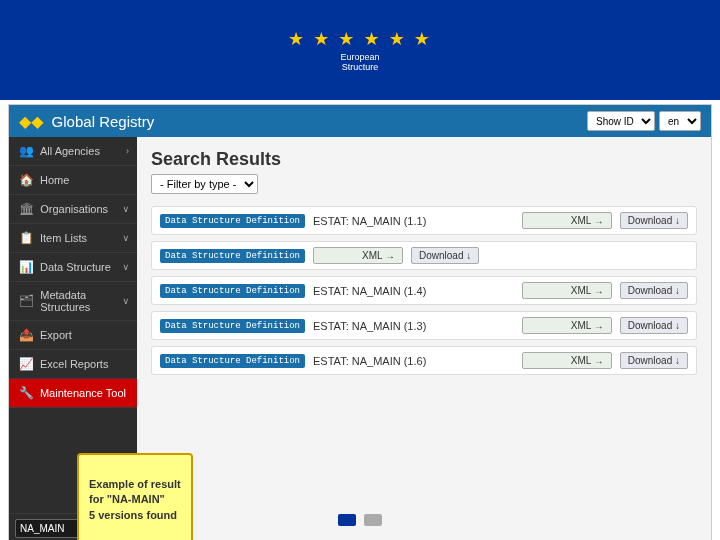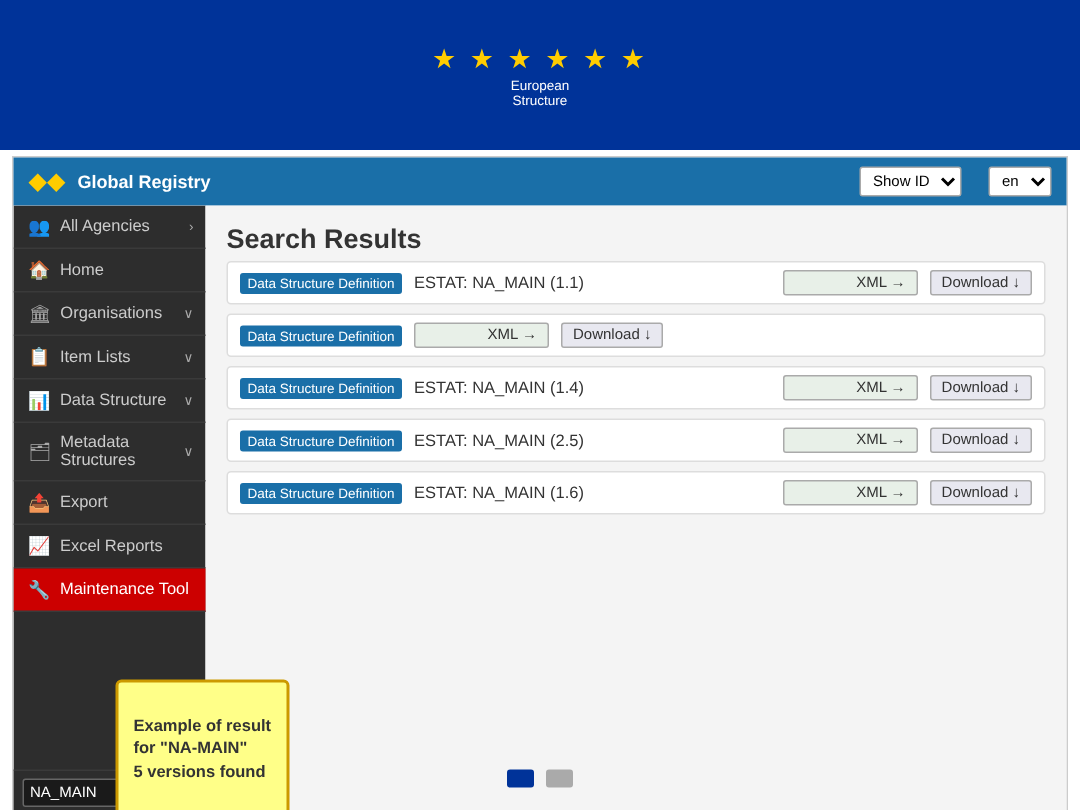--- a/index.html
+++ b/index.html
@@ -53,27 +53,27 @@
       display: flex;
       align-items: center;
       gap: 8px;
     }
     .header-logo {
       color: #ffcc00;
       font-size: 16px;
     }
     .header-title {
       color: #fff;
-      font-size: 12px;
-      font-weight: bold;
+      font-size: 15px;
+      font-weight: normal;
     }
     .header-right {
       display: flex;
       align-items: center;
-      gap: 18px;
+      gap: 4px;
     }
     .header-select {
       font-size: 10px;
       padding: 2px 4px;
       background: #fff;
       border: 1px solid #aaa;
       border-radius: 2px;
       height: 20px;
     }
 
@@ -187,20 +187,21 @@
       gap: 8px;
     }
     .result-badge {
       background: #1a6fa8;
       color: #fff;
       font-size: 9px;
       padding: 2px 5px;
       border-radius: 2px;
       white-space: nowrap;
       flex-shrink: 0;
+      font-family: Liberation Mono, monospace;
     }
     .result-name {
       font-size: 11px;
       color: #333;
       flex: 1;
     }
     .result-btn {
       font-size: 10px;
       padding: 2px 7px;
       border: 1px solid #aaa;
@@ -330,20 +331,25 @@
       <div class="sidebar-search">
         <input type="text" value="NA_MAIN" placeholder="NA_MAIN" style="">
         <button class="sidebar-search-btn">🔍</button>
       </div>
     </div>
 
     <div class="main-content">
 
       <div class="search-results-title">Search Results</div>
 
+      <div class="filter-row">
+        <select class="filter-select">
+          <option>- Filter by type -</option>
+        </select>
+      </div>
 
       <div class="result-row">
         <span class="result-badge">Data Structure Definition</span>
         <span class="result-name">ESTAT: NA_MAIN (1.1)</span>
         <button class="result-btn xml-btn">XML →</button>
         <button class="result-btn dl-btn">Download ↓</button>
       </div>
 
       <div class="result-row">
         <span class="result-badge">Data Structure Definition</span>
@@ -353,21 +359,21 @@
 
       <div class="result-row">
         <span class="result-badge">Data Structure Definition</span>
         <span class="result-name">ESTAT: NA_MAIN (1.4)</span>
         <button class="result-btn xml-btn">XML →</button>
         <button class="result-btn dl-btn">Download ↓</button>
       </div>
 
       <div class="result-row">
         <span class="result-badge">Data Structure Definition</span>
-        <span class="result-name">ESTAT: NA_MAIN (2.5)</span>
+        <span class="result-name">ESTAT: NA_MAIN (1.3)</span>
         <button class="result-btn xml-btn">XML →</button>
         <button class="result-btn dl-btn">Download ↓</button>
       </div>
 
       <div class="result-row">
         <span class="result-badge">Data Structure Definition</span>
         <span class="result-name">ESTAT: NA_MAIN (1.6)</span>
         <button class="result-btn xml-btn">XML →</button>
         <button class="result-btn dl-btn">Download ↓</button>
       </div>

